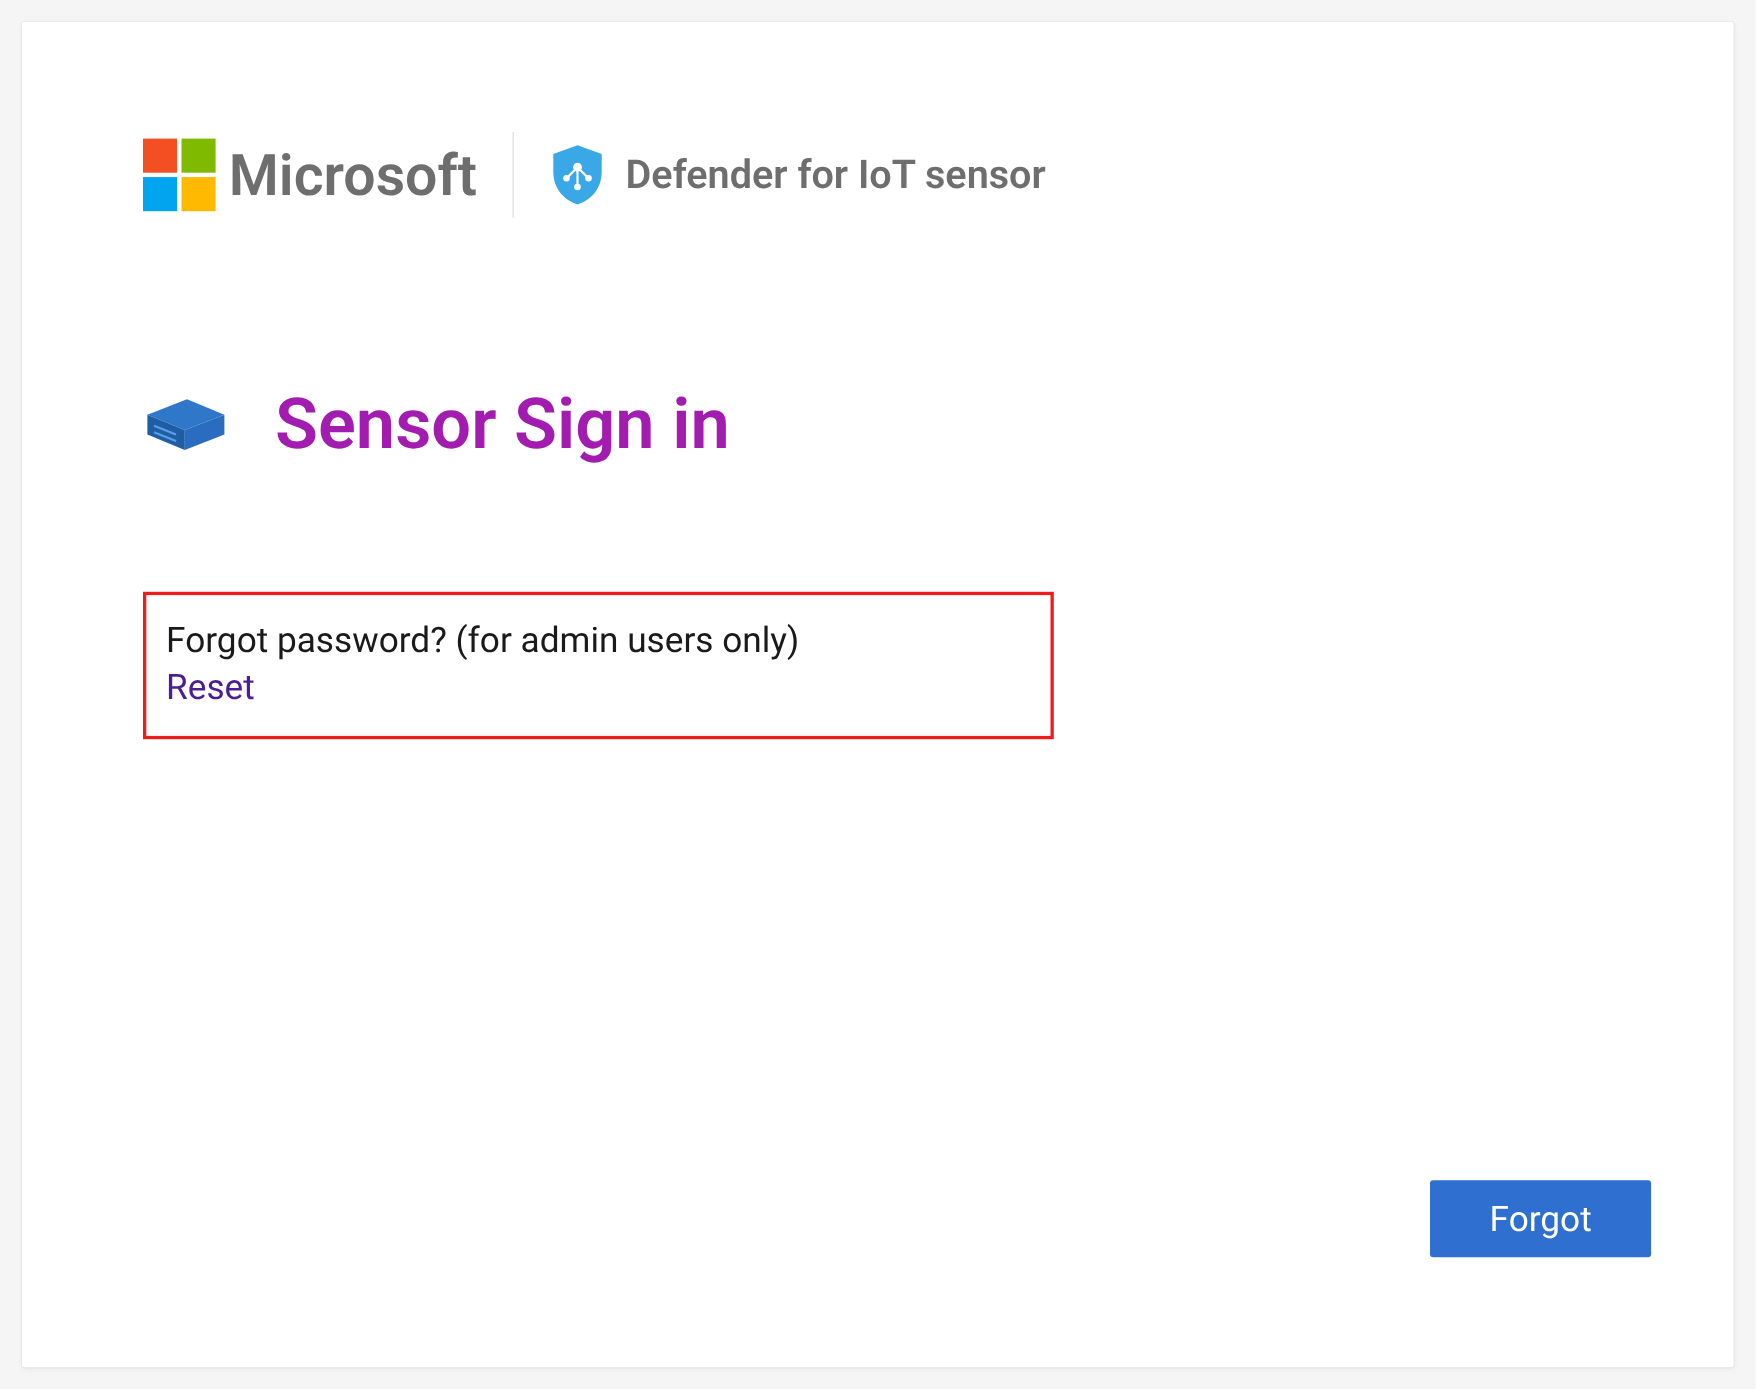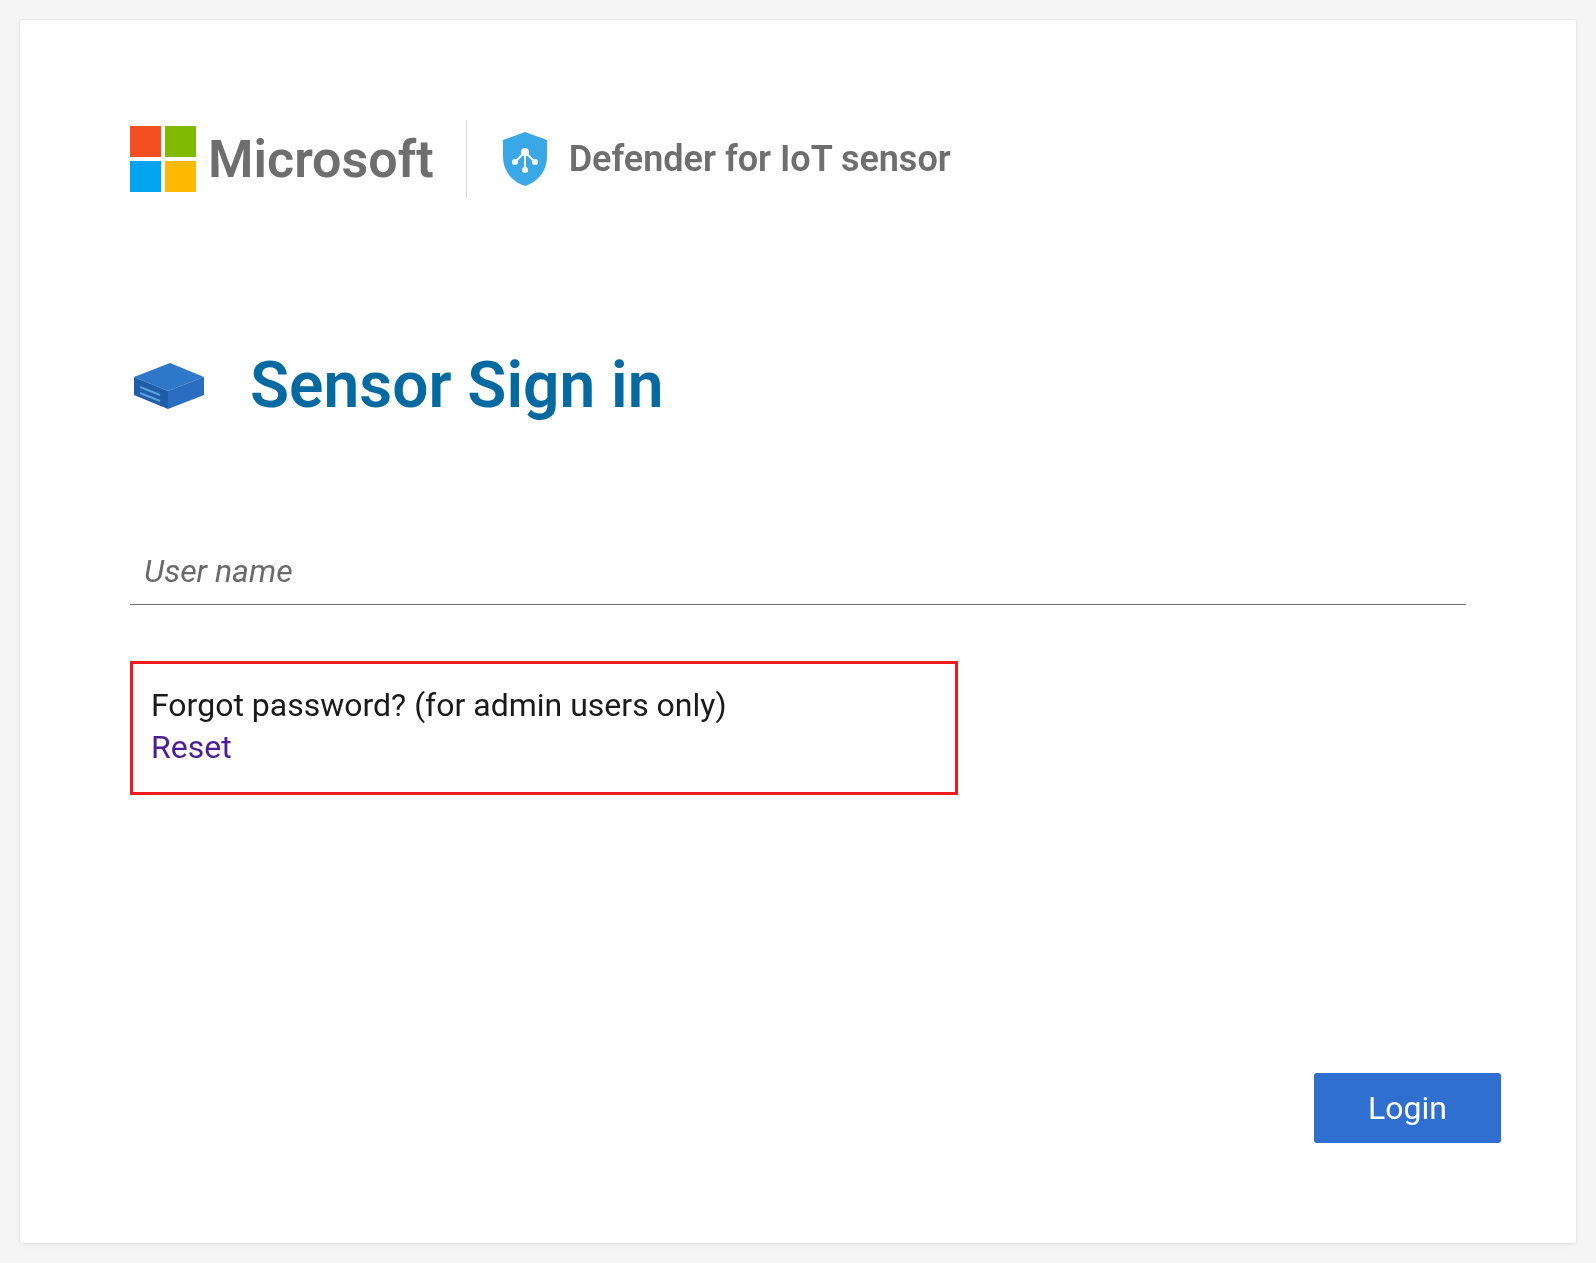--- a/index.html
+++ b/index.html
@@ -72,21 +72,21 @@
 
   
   .title-row {
     margin-top: 150px;
     display:flex; align-items:center; gap:42px;
   }
   .sensor-icon { display:block; }
   .page-title {
     font-size: 64px;
     font-weight: 600;
-    color:#0369a1;
+    color:#a21caf;
   }
 
   
   .form-area {
     margin-top: 115px;
   }
   .fld {
     width: 100%;
     border: 0;
     border-bottom: 1px solid #707070;
@@ -185,28 +185,25 @@
             <polygon points="74,20 38,34 38,52 74,38" fill="#2a6cbf"></polygon>
             <line x1="10" y1="30" x2="30" y2="38" stroke="#5aa0e0" stroke-width="2"></line>
             <line x1="10" y1="36" x2="30" y2="44" stroke="#5aa0e0" stroke-width="2"></line>
           </g>
         </svg>
       </span>
       <div class="page-title">Sensor Sign in</div>
     </div>
 
     <div class="form-area">
-      <span class="fld-wrap">
-        <input class="fld" type="text" placeholder="User name" style="">
-      </span>
     </div>
 
     <div class="forgot-box">
       <div class="forgot-txt">Forgot password? (for admin users only)</div>
       <a class="reset-link">Reset</a>
     </div>
 
     <div class="actions">
-      <button class="login-btn">Login</button>
+      <button class="login-btn">Forgot</button>
     </div>
 
   </div>
 </div>
 
 </body></html>

